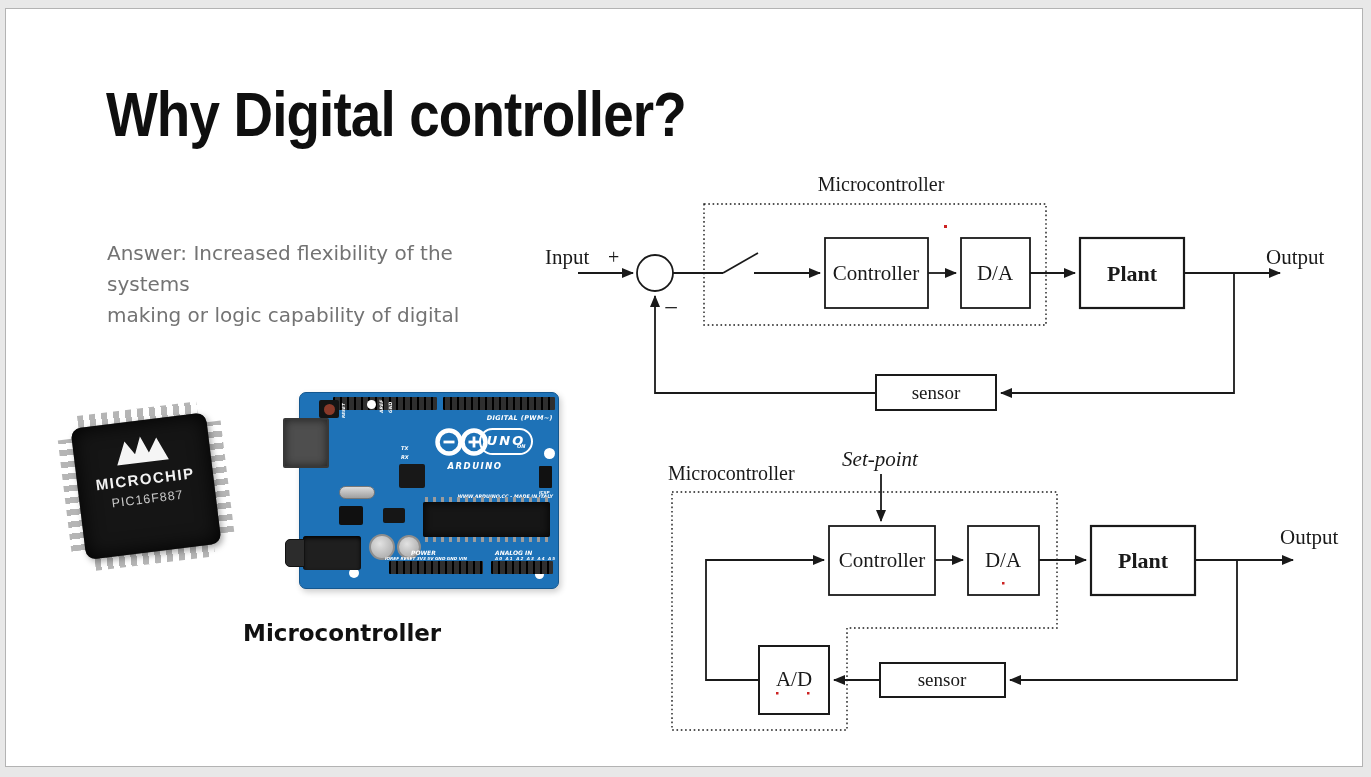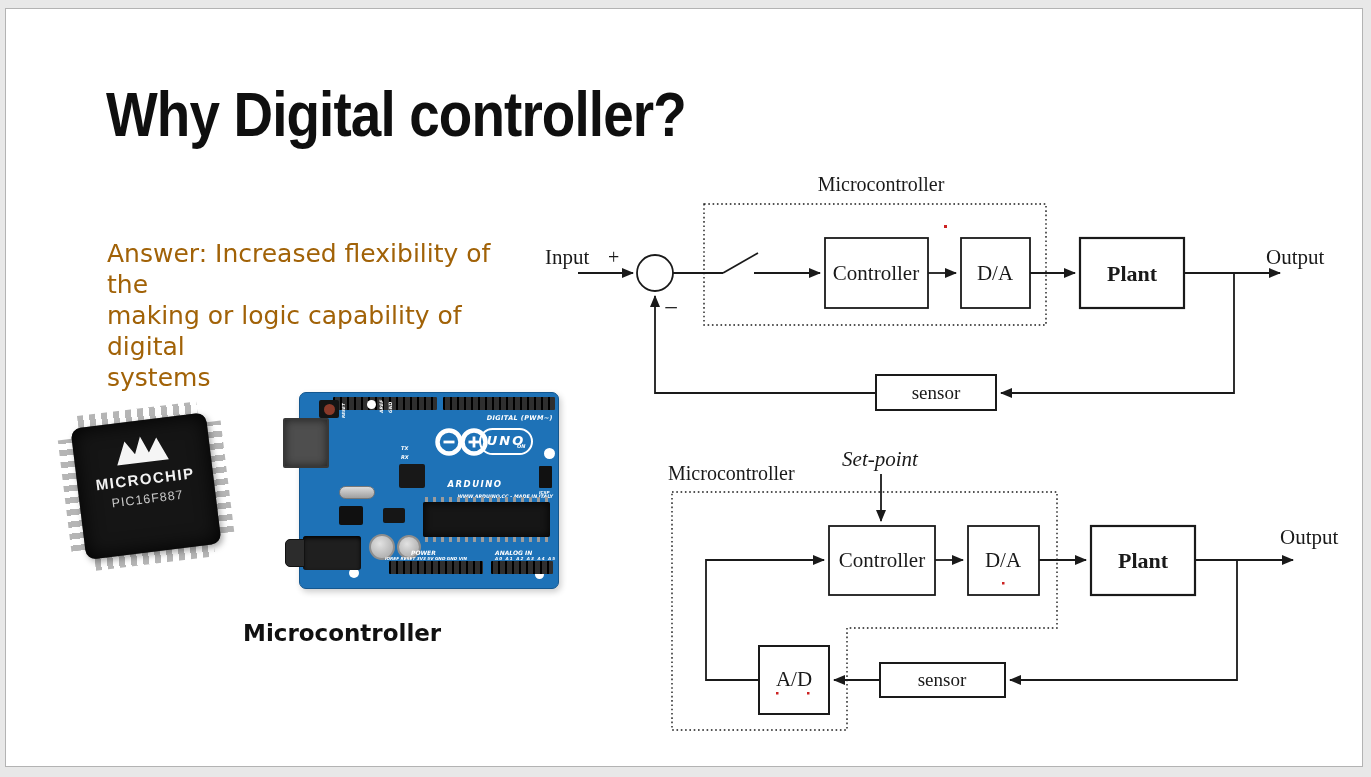--- a/index.html
+++ b/index.html
@@ -5,22 +5,22 @@
   html,body{margin:0;padding:0;}
   .stage{position:relative;width:1371px;height:777px;background:#e8e8e8;overflow:hidden;
          font-family:"Liberation Sans","DejaVu Sans",sans-serif;}
   .abs{position:absolute;}
   .slide-bg{left:5px;top:8px;width:1358px;height:759px;background:#fff;
             border:1px solid #b3b3b3;box-sizing:border-box;}
 
   .title{left:106px;top:78px;font-size:63px;font-weight:bold;color:#0f0f0f;
          letter-spacing:-1px;transform:scaleX(.87);transform-origin:0 50%;
          white-space:nowrap;font-family:"Liberation Sans",sans-serif;}
-  .answer{left:107px;top:238px;width:430px;font-size:25px;line-height:31px;
-          color:#a16207;font-weight:500;font-family:"DejaVu Sans",sans-serif;}
+  .answer{left:107px;top:238px;width:430px;font-size:20px;line-height:31px;
+          color:#737373;font-weight:500;font-family:"DejaVu Sans",sans-serif;}
   .caption{left:243px;top:620px;font-size:23px;font-weight:bold;color:#111;
            font-family:"DejaVu Sans",sans-serif;}
 
   
   .chip{left:52px;top:400px;width:190px;height:172px;transform:rotate(-7deg);}
   .chip .pins-h{height:16px;background:repeating-linear-gradient(90deg,#b5b5b5 0 6px,rgba(0,0,0,0) 6px 12px);}
   .chip .pins-v{width:16px;background:repeating-linear-gradient(0deg,#b5b5b5 0 6px,rgba(0,0,0,0) 6px 12px);}
   .chip-body{left:26px;top:20px;width:136px;height:132px;background:#151515;border-radius:10px;
              box-shadow:inset 0 0 20px #000, 2px 3px 6px rgba(0,0,0,.35);}
   .chip-brand{left:0;top:74px;width:100%;text-align:center;color:#f2f2f2;font-size:15px;
@@ -45,22 +45,22 @@
 </head>
 <body>
 
 <div class="stage">
   <div class="abs slide-bg"></div>
 
   <div class="abs title">Why Digital controller?</div>
 
   <div class="abs answer">
     <div>Answer: Increased flexibility of the</div>
+    <div>systems</div>
     <div>making or logic capability of digital</div>
-    <div>systems</div>
   </div>
 
   <div class="abs chip">
     <div class="abs pins-h" style="left:34px;top:8px;width:120px;"></div>
     <div class="abs pins-h" style="left:34px;top:148px;width:120px;"></div>
     <div class="abs pins-v" style="left:12px;top:30px;height:112px;"></div>
     <div class="abs pins-v" style="left:160px;top:30px;height:112px;"></div>
     <div class="abs chip-body">
       <svg class="abs" style="left:40px;top:14px;" width="56" height="30" viewBox="0 0 56 30">
         <path d="M2,28 L12,5 L21,19 L28,2 L35,19 L44,5 L54,28 Z" fill="#f5f5f5"></path>
@@ -99,21 +99,21 @@
     <svg class="abs" style="left:146px;top:38px;" width="92" height="34" viewBox="0 0 92 34">
       <circle cx="20" cy="16" r="11.5" fill="none" stroke="#fff" stroke-width="4.5"></circle>
       <circle cx="45" cy="16" r="11.5" fill="none" stroke="#fff" stroke-width="4.5"></circle>
       <rect x="14.5" y="14.6" width="11" height="2.8" fill="#fff"></rect>
       <rect x="39.5" y="14.6" width="11" height="2.8" fill="#fff"></rect>
       <rect x="43.6" y="10.5" width="2.8" height="11" fill="#fff"></rect>
     </svg>
     <div class="abs" style="left:196px;top:40px;width:54px;height:27px;border:2.5px solid #fff;border-radius:14px;box-sizing:border-box;text-align:center;">
       <span class="tinytxt" style="font-size:13px;letter-spacing:2px;line-height:22px;">UNO</span>
     </div>
-    <div class="abs tinytxt" style="left:146px;top:91px;width:92px;text-align:center;font-size:8.5px;letter-spacing:1.5px;">ARDUINO</div>
+    <div class="abs tinytxt" style="left:146px;top:73px;width:92px;text-align:center;font-size:8.5px;letter-spacing:1.5px;">ARDUINO</div>
     <div class="abs tinytxt" style="left:234px;top:55px;font-size:5px;">ON</div>
 
     <div class="abs" style="left:256px;top:78px;width:13px;height:22px;background:#111;border-radius:1px;"></div>
     <div class="abs tinytxt" style="left:256px;top:102px;font-size:4.2px;">ICSP</div>
 
     <div class="abs tinytxt" style="left:168px;top:106px;width:102px;text-align:right;font-size:4.8px;">WWW.ARDUINO.CC - MADE IN ITALY</div>
 
     <div class="abs" style="left:56px;top:98px;width:36px;height:13px;background:linear-gradient(#dcdcdc,#9f9f9f);border:1px solid #777;border-radius:7px;box-sizing:border-box;"></div>
     <div class="abs" style="left:56px;top:118px;width:24px;height:19px;background:#101010;border-radius:2px;"></div>
     <div class="abs" style="left:100px;top:120px;width:22px;height:15px;background:#161616;border-radius:2px;"></div>

